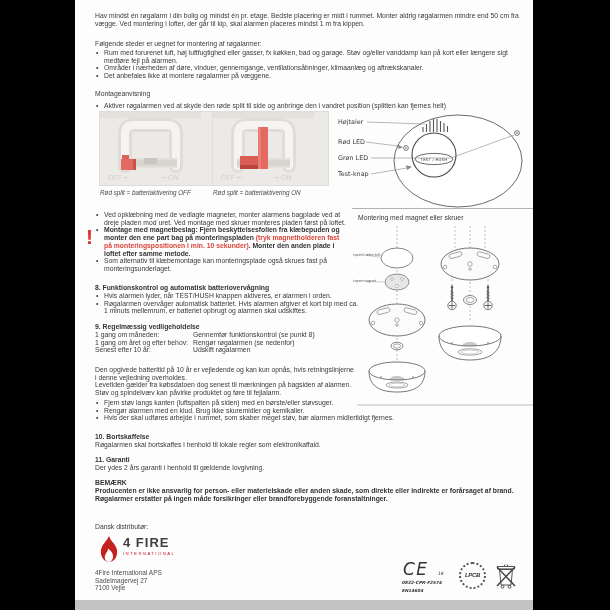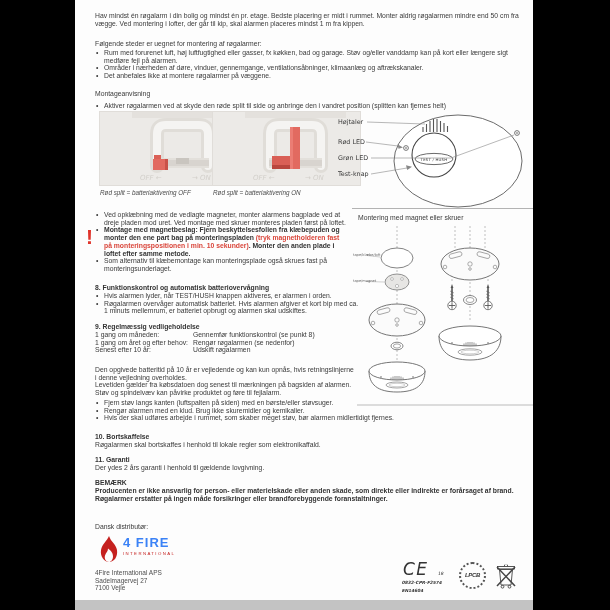--- a/index.html
+++ b/index.html
@@ -14,21 +14,21 @@
   ul.b li::before{content:"•";position:absolute;left:1px;top:0;}
   .sec-h{font-size:6.8px;line-height:8px;font-weight:bold;color:#333;}
   .plain-h{font-size:6.8px;line-height:8px;color:#3a3a3a;}
   .caption{font-size:6.3px;font-style:italic;color:#4a4a4a;margin-top:4px;}
   .red-inline{color:#d9453a;}
   .warn{font-size:21px;font-weight:bold;color:#e0342b;line-height:21px;}
   .divider{border-top:1px solid #b3b3b3;height:0;}
   .when{display:inline-block;width:98px;vertical-align:top;}
   .photos{display:flex;gap:12px;}
   .photo-fig{width:101px;}
-  .photo-frame{width:115px;height:73px;background:#eceae7;outline:1px solid #e0ddd9;padding-left:32px;}
+  .photo-frame{width:115px;height:73px;background:#eceae7;outline:1px solid #e0ddd9;}
   .sched-row{white-space:nowrap;}
   .addr{font-size:6.5px;line-height:7.6px;color:#4d4d4d;}
   .dist{font-size:6.8px;color:#3a3a3a;}
   .logo-wrap{display:flex;align-items:flex-start;gap:4px;}
   .logo-name{font-size:13px;font-weight:bold;letter-spacing:1px;line-height:13px;}
   .logo-sub{font-size:4.3px;letter-spacing:1.4px;margin-top:1.5px;}
   .certs{display:flex;align-items:center;gap:9px;}
   .lpcb-ring{width:27px;height:27px;border:2px dotted #555;border-radius:50%;
     display:flex;align-items:center;justify-content:center;box-sizing:border-box;}
   .lpcb-txt{font-size:6px;font-weight:bold;color:#333;letter-spacing:-0.3px;}
@@ -299,21 +299,21 @@
   </div>
 
   <p class="abs dist" style="left:20px;top:523px;">Dansk distributør:</p>
 
   <div class="abs logo-wrap" style="left:23px;top:536px;">
     <svg width="21" height="27" viewBox="0 0 21 27">
       <path d="M11 0C9 5 4 8 3 14C2 20 6 26 11 26C16 26 20 21 19 14C18 8 13 6 11 0Z" fill="#c5211f"></path>
       <path d="M11 26C8 26 6 22.5 7 19.5C8 16.5 10 15.5 10 12.5C12.5 14.5 15 16.5 15 20.5C15 23.5 13 26 11 26Z" fill="#fdfdfd"></path>
     </svg>
     <div>
-      <div class="logo-name" style="color:#3b82f6;">4 FIRE</div>
+      <div class="logo-name" style="color:#404040;">4 FIRE</div>
       <div class="logo-sub" style="color:#c5211f;">INTERNATIONAL</div>
     </div>
   </div>
 
   <div class="abs addr" style="left:20px;top:569px;">
     <div>4Fire International APS</div>
     <div>Sadelmagervej 27</div>
     <div>7100 Vejle</div>
   </div>
 

